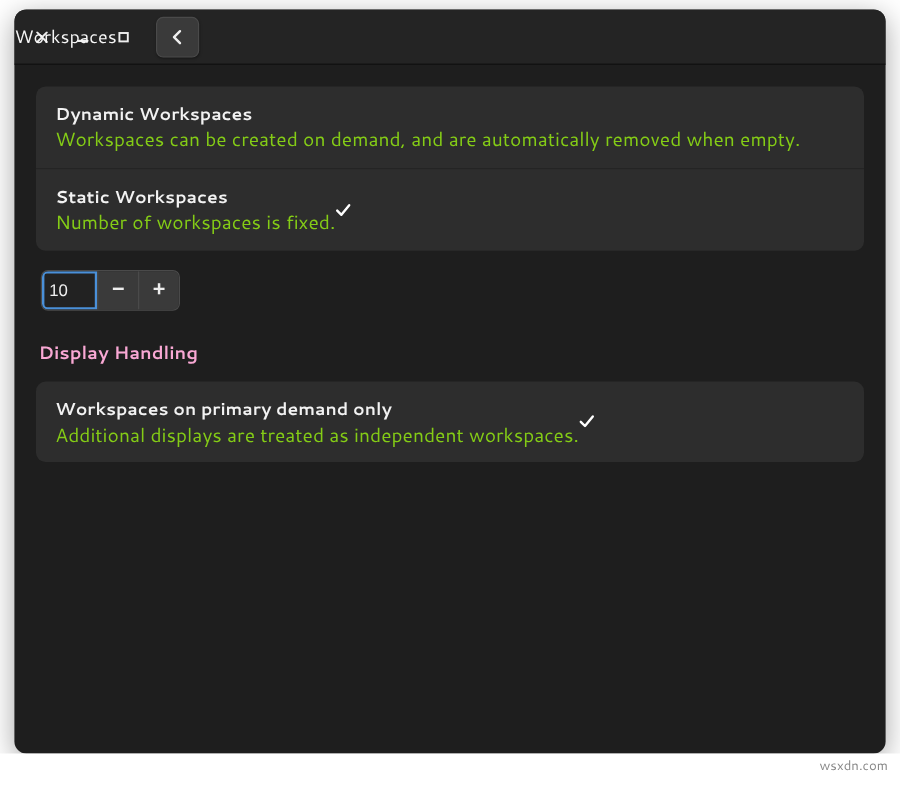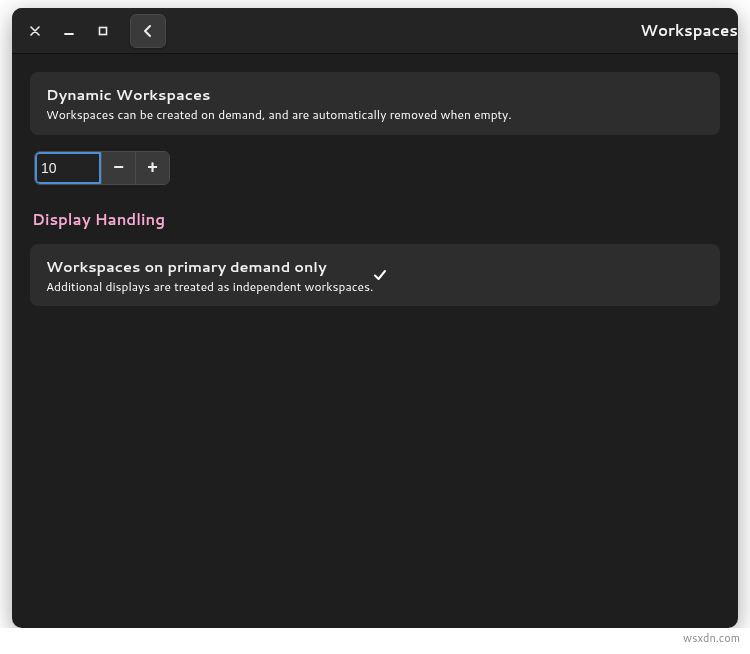--- a/index.html
+++ b/index.html
@@ -46,58 +46,58 @@
       background: #3a3a3a;
       border: 1px solid #4a4a4a;
       border-radius: 6px;
       display: flex; align-items: center; justify-content: center;
       cursor: pointer; color: #eee;
       margin-left: 8px;
       box-shadow: 0 1px 2px rgba(0,0,0,0.3);
     }
     .title {
       position: absolute; left: 0; right: 0;
-      text-align: right;
-      font-weight: 700;
+      text-align: left;
+      font-weight: 400;
       font-size: 15px;
       pointer-events: none;
       color: #f6f6f6;
     }
     .content { padding: 18px 18px; display: flex; flex-direction: column; gap: 10px; }
     .group {
       background: #2d2d2d;
       border-radius: 8px;
       overflow: hidden;
     }
     .row {
       padding: 12px 16px;
       display: flex; align-items: center; justify-content: flex-start;
       border-bottom: 1px solid #242424;
       cursor: pointer;
     }
     .row:last-child { border-bottom: none; }
     .row-text { display: flex; flex-direction: column; gap: 2px; }
     .row-title { font-size: 14.5px; font-weight: 600; color: #f2f2f2; }
-    .row-sub { font-size: 12px; color: #ffffff; line-height: 1.3; }
+    .row-sub { font-size: 16px; color: #84cc16; line-height: 1.3; }
     .check { color: #fff; font-size: 14px; width: 20px; text-align: center; }
     .row-plain {
       display: flex; align-items: center; justify-content: space-between;
       padding: 6px 4px 6px 4px;
     }
     .row-plain .label { font-size: 14.5px; color: #eaeaea; }
     .stepper {
       display: flex; align-items: stretch;
       background: #2a2a2a;
       border: 1px solid #4a4a4a;
       border-radius: 6px;
       overflow: hidden;
       height: 34px;
     }
     .stepper input {
-      width: 66px;
+      width: 46px;
       background: #222;
       border: none;
       color: #eee;
       padding: 0 6px;
       font-size: 14px;
       outline: 2px solid #4a90d9;
       outline-offset: -2px;
       border-radius: 4px 0 0 4px;
     }
     .step-btn {
@@ -156,20 +156,31 @@
 
   <div class="content">
 
     <div class="group">
       <div class="row">
         <div class="row-text">
           <div class="row-title">Dynamic Workspaces</div>
           <div class="row-sub">Workspaces can be created on demand, and are automatically removed when empty.</div>
         </div>
         <div class="check"></div>
+      </div>
+      <div class="row">
+        <div class="row-text">
+          <div class="row-title">Static Workspaces</div>
+          <div class="row-sub">Number of workspaces is fixed.</div>
+        </div>
+        <div class="check">
+          <svg width="14" height="14" viewBox="0 0 14 14">
+              <path d="M2 7.5L5.5 11L12 3" stroke="#fff" stroke-width="2" fill="none" stroke-linecap="round" stroke-linejoin="round"></path>
+            </svg>
+        </div>
       </div>
     </div>
 
     <div class="row-plain">
       <div class="stepper">
         <input type="text" value="10" style="">
         <button class="step-btn">
           <span>−</span>
         </button>
         <button class="step-btn">

